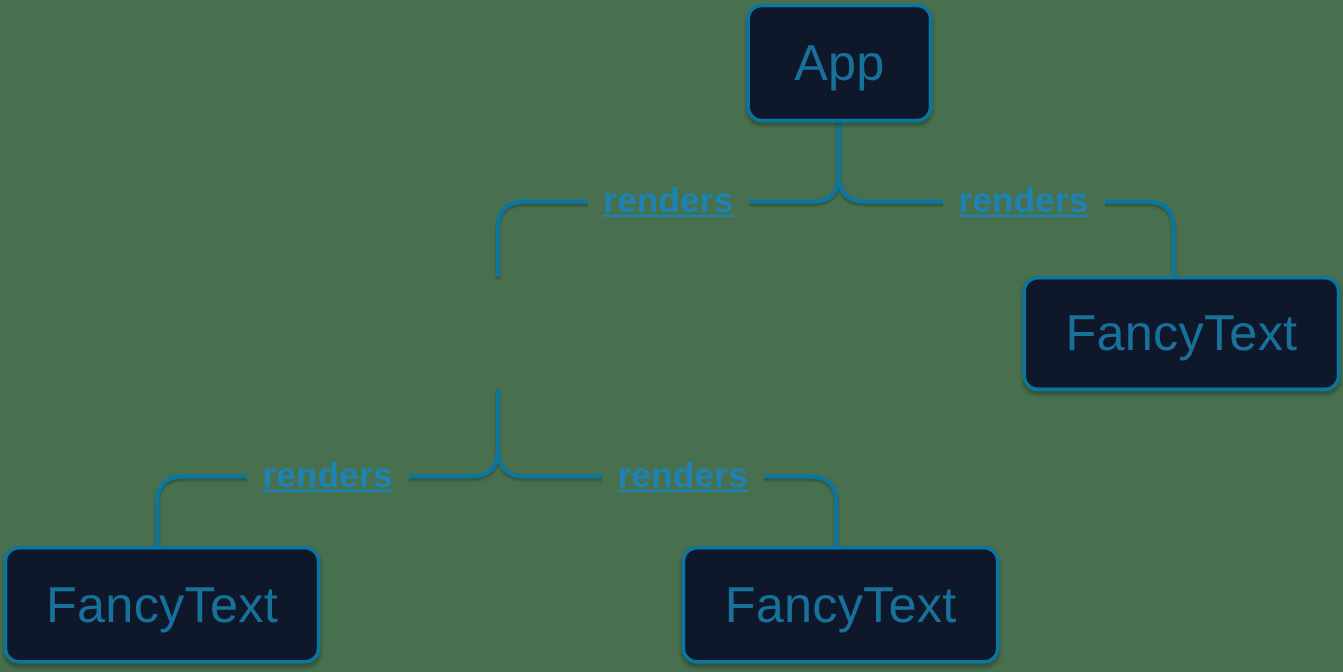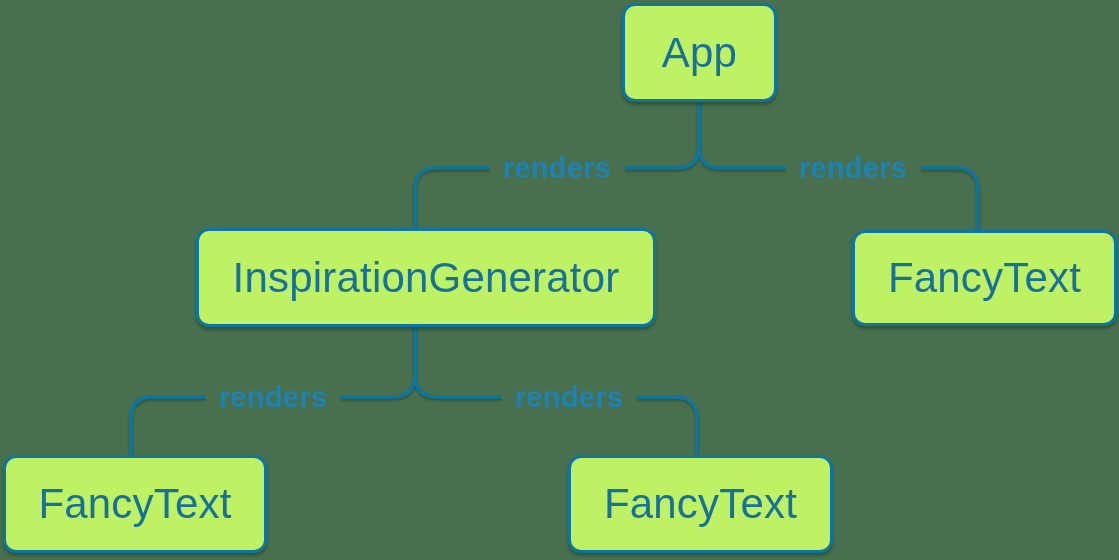--- a/index.html
+++ b/index.html
@@ -16,21 +16,21 @@
     overflow: hidden;
   }
   svg.edges {
     position: absolute;
     left: 0;
     top: 0;
     filter: drop-shadow(0 2px 1px rgba(10, 35, 20, 0.35));
   }
   .node {
     position: absolute;
-    background: #bef264;
+    background: #0f172a;
     border: 3.5px solid #0d76a0;
     border-radius: 13px;
     display: flex;
     align-items: center;
     justify-content: center;
     color: #17719b;
     font-size: 42px;
     font-weight: 500;
     letter-spacing: 0.2px;
     box-shadow: 0 3px 3px rgba(10, 35, 20, 0.35);
@@ -40,20 +40,21 @@
     position: absolute;
     transform: translate(-50%, -50%);
     background: #48704e;
     color: #1d83b4;
     font-size: 29px;
     font-weight: 600;
     letter-spacing: 0.3px;
     padding: 0 13px;
     line-height: 36px;
     white-space: nowrap;
+    text-decoration: underline;
   }
 </style>
 </head>
 <body>
 
 <div class="stage">
 
   <svg class="edges" width="1119" height="560" viewBox="0 0 1119 560">
     <g fill="none" stroke="#0d76a0" stroke-width="3.5" stroke-linecap="round">
       <path d="M699,101 L699,146 Q699,168 677,168 L437,168 Q415,168 415,190 L415,229"></path>
@@ -68,23 +69,20 @@
   <div class="edge-label" style="left:853px; top:168px;">renders</div>
 
   <div class="edge-label" style="left:273px; top:397px;">renders</div>
 
   <div class="edge-label" style="left:569px; top:397px;">renders</div>
 
   <div class="node" style="left:622px; top:3px; width:155px; height:99px;">
     <span>App</span>
   </div>
 
-  <div class="node" style="left:196px; top:228px; width:460px; height:99px;">
-    <span>InspirationGenerator</span>
-  </div>
 
   <div class="node" style="left:852px; top:230px; width:265px; height:96px;">
     <span>FancyText</span>
   </div>
 
   <div class="node" style="left:3px; top:455px; width:264px; height:98px;">
     <span>FancyText</span>
   </div>
 
   <div class="node" style="left:568px; top:455px; width:265px; height:98px;">

